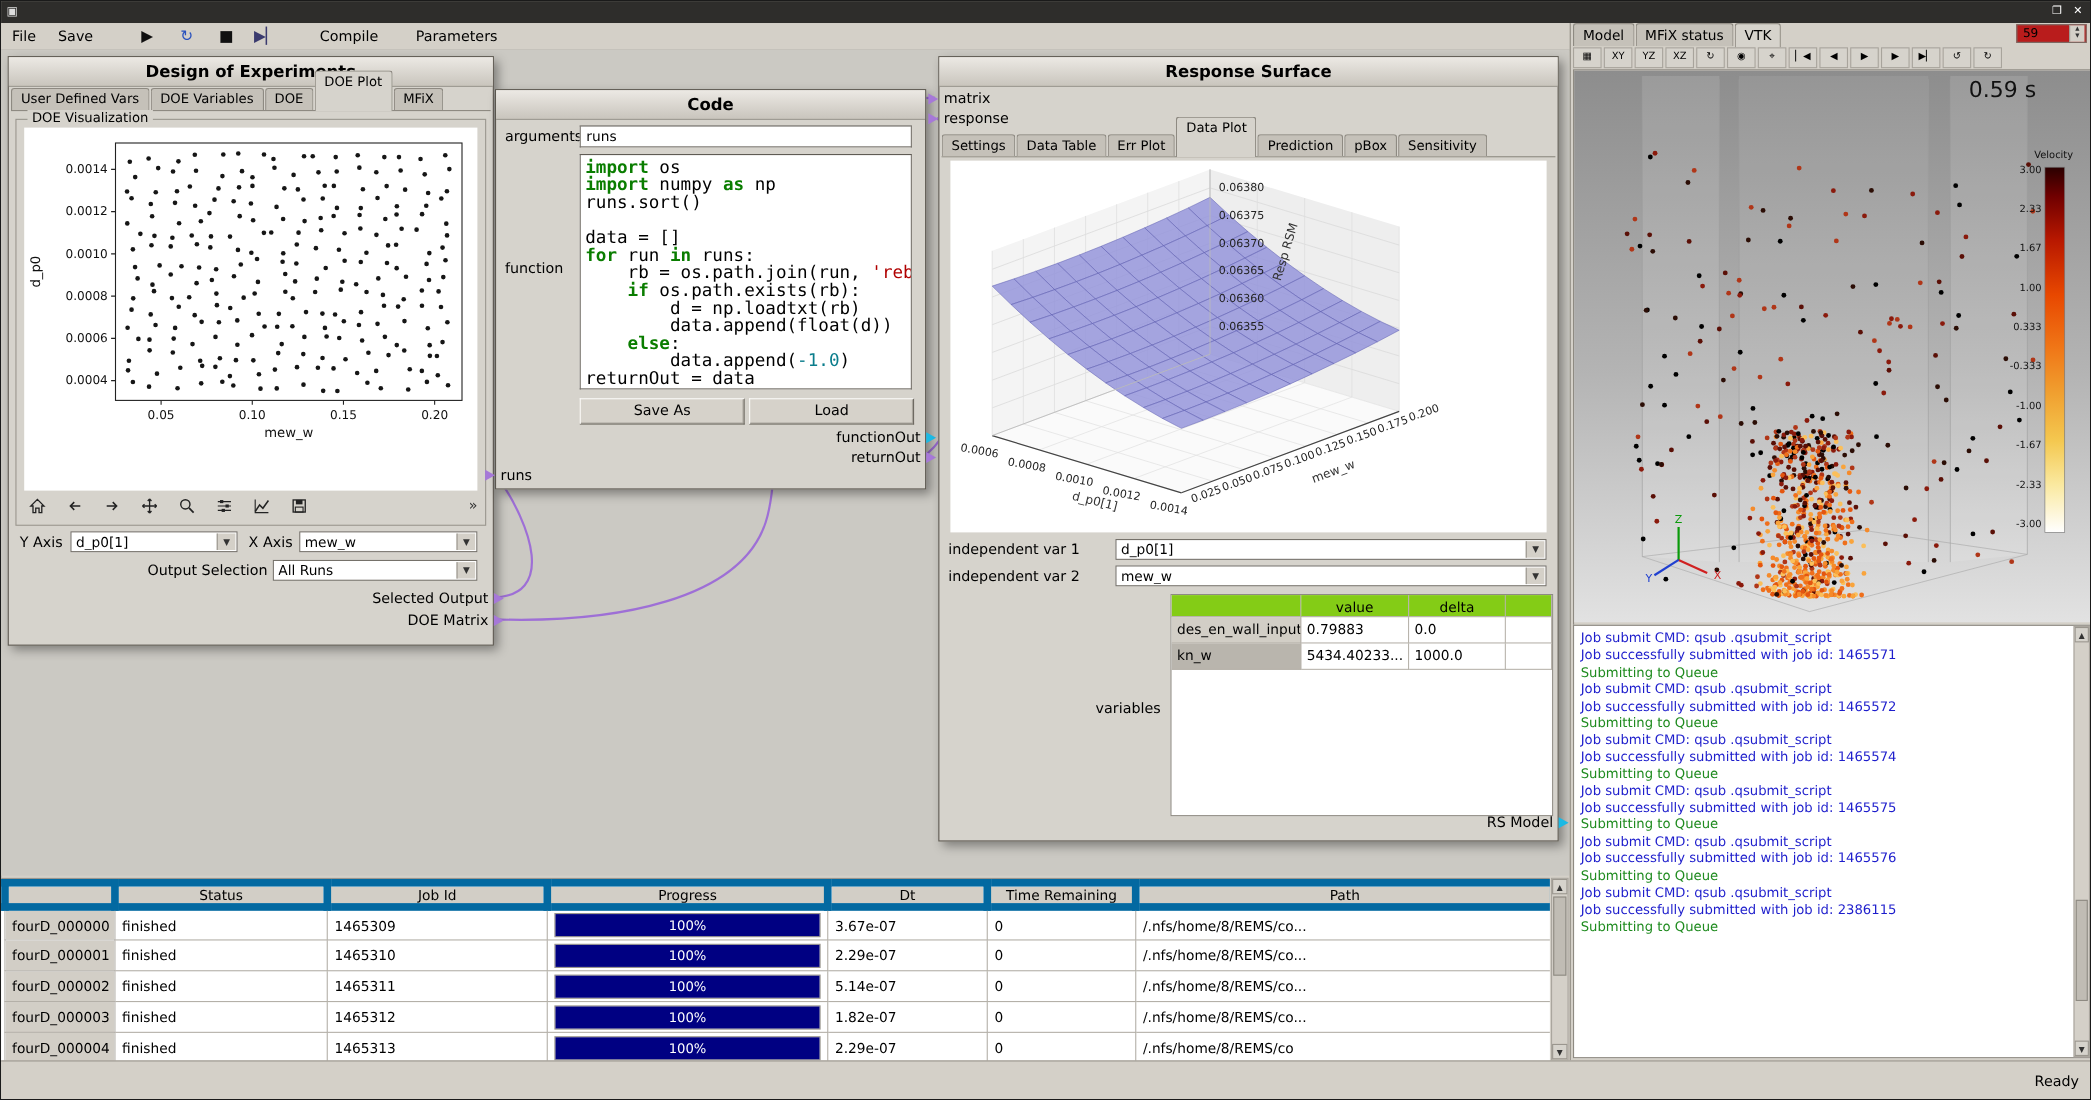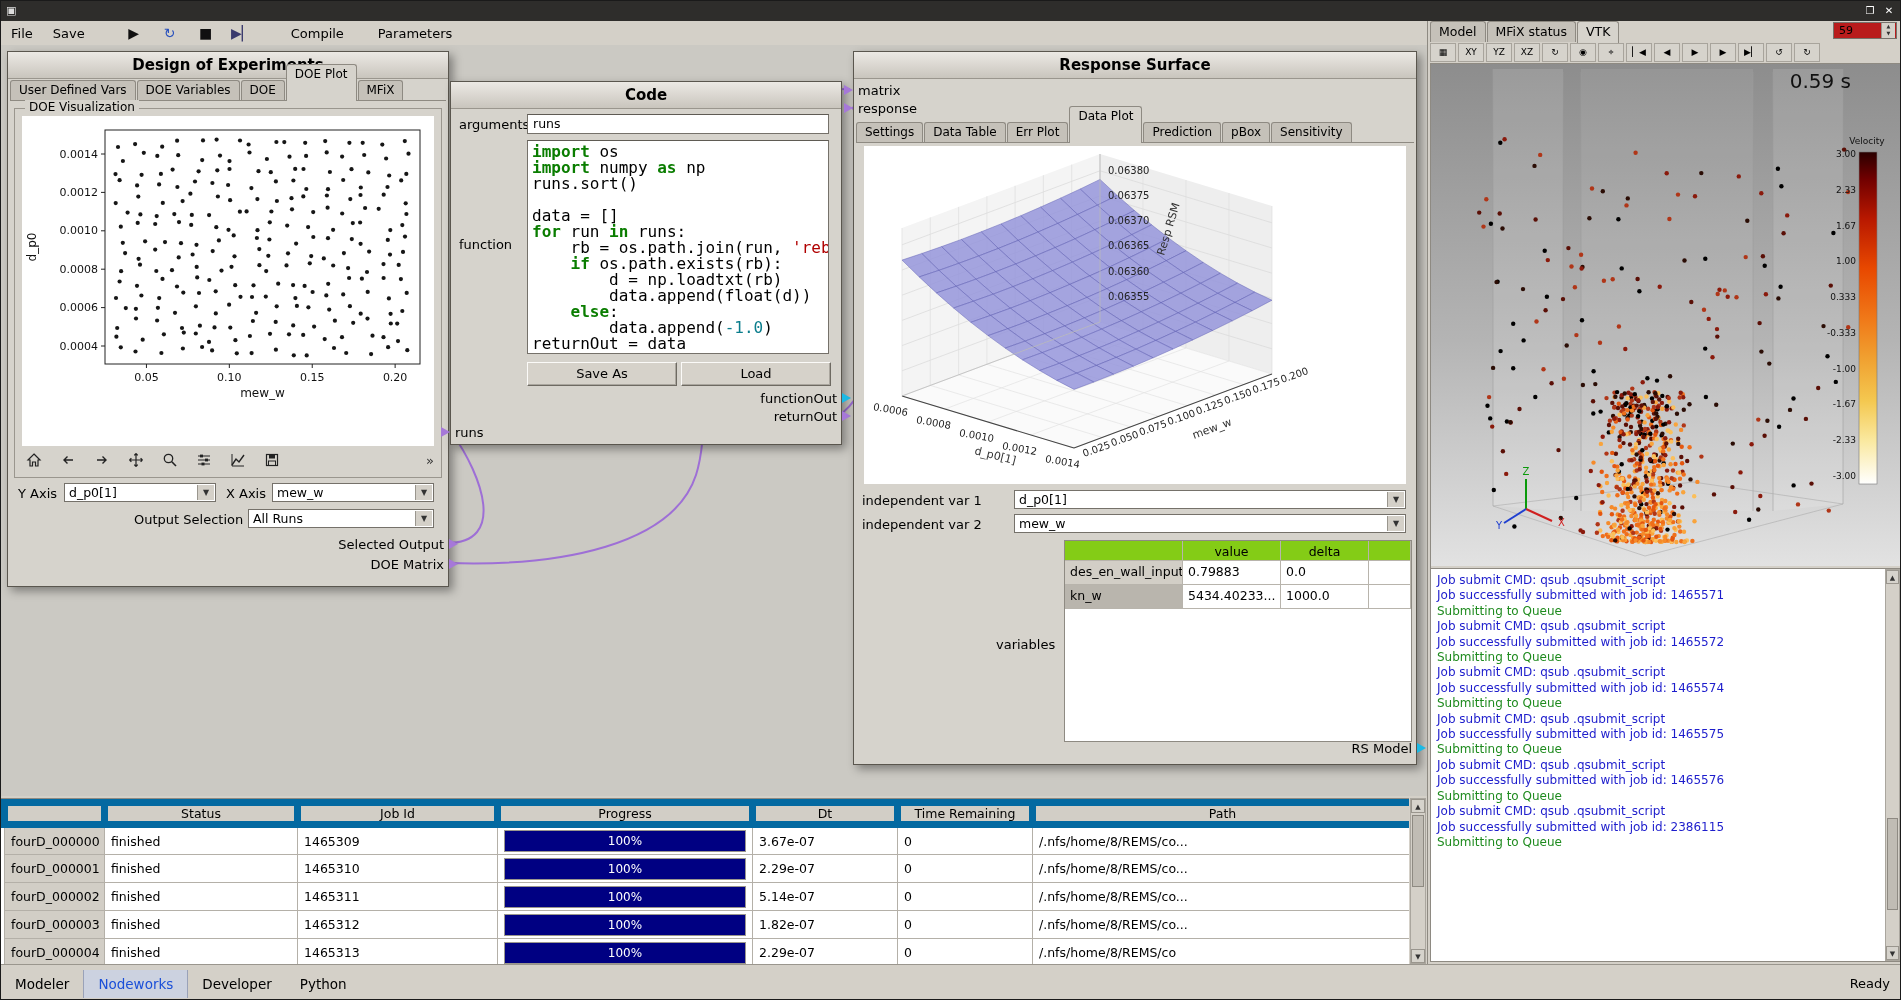--- a/index.html
+++ b/index.html
@@ -1761,22 +1761,16 @@
         </tbody>
     </table>
   </div>
   <div class="scrollbar" style="left:1409px;top:797px;height:166px;width:16px;">
     <div class="sb-arrow" style="top:0;">▲</div>
     <div class="sb-thumb" style="top:16px;height:70px;"></div>
     <div class="sb-arrow" style="bottom:0;">▼</div>
   </div>
 
   <div id="bottom-bar">
-    <div id="bb-tabs" style="display:flex;">
-        <div class="bb-tab">Modeler</div>
-        <div class="bb-tab active">Nodeworks</div>
-        <div class="bb-tab">Developer</div>
-        <div class="bb-tab">Python</div>
-      </div>
     <div id="ready">Ready</div>
   </div>
 
 </div>
 
 </body></html>

